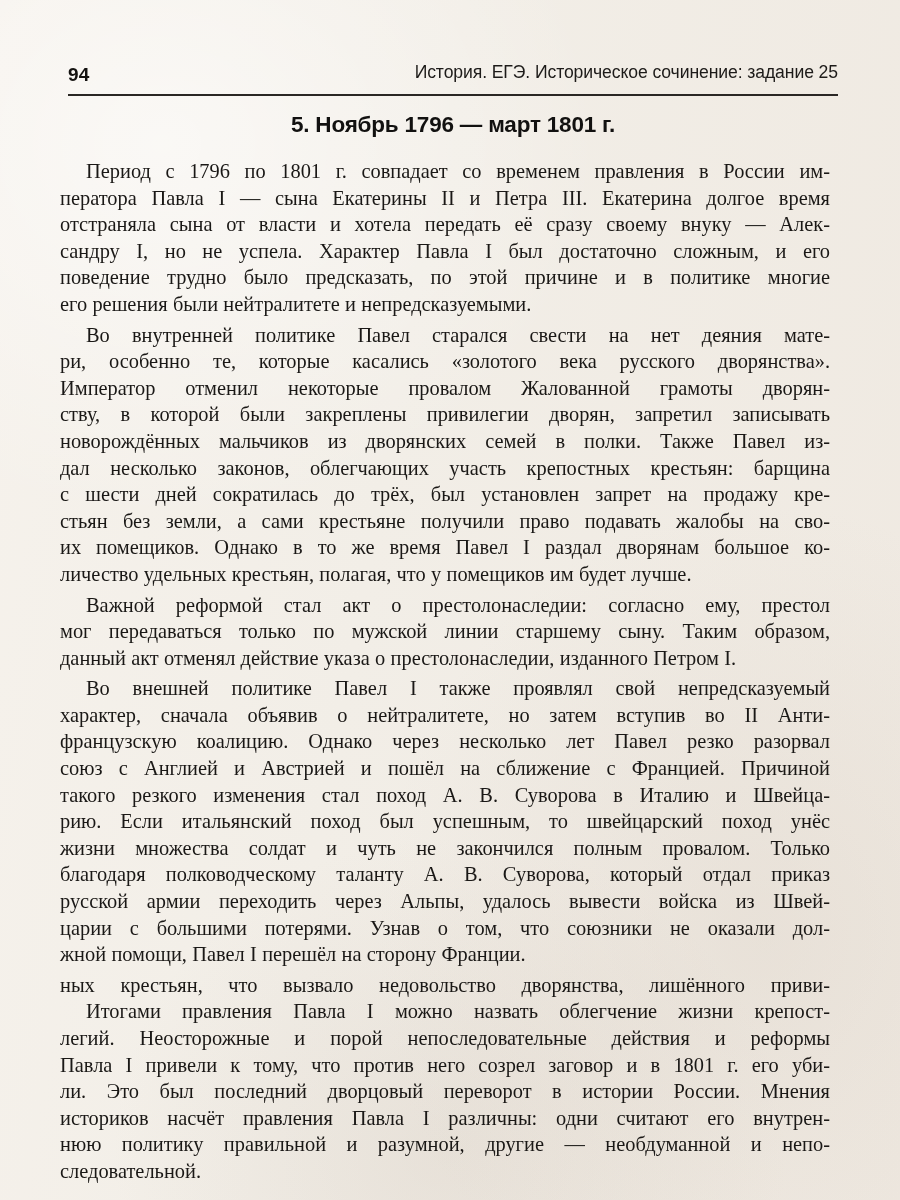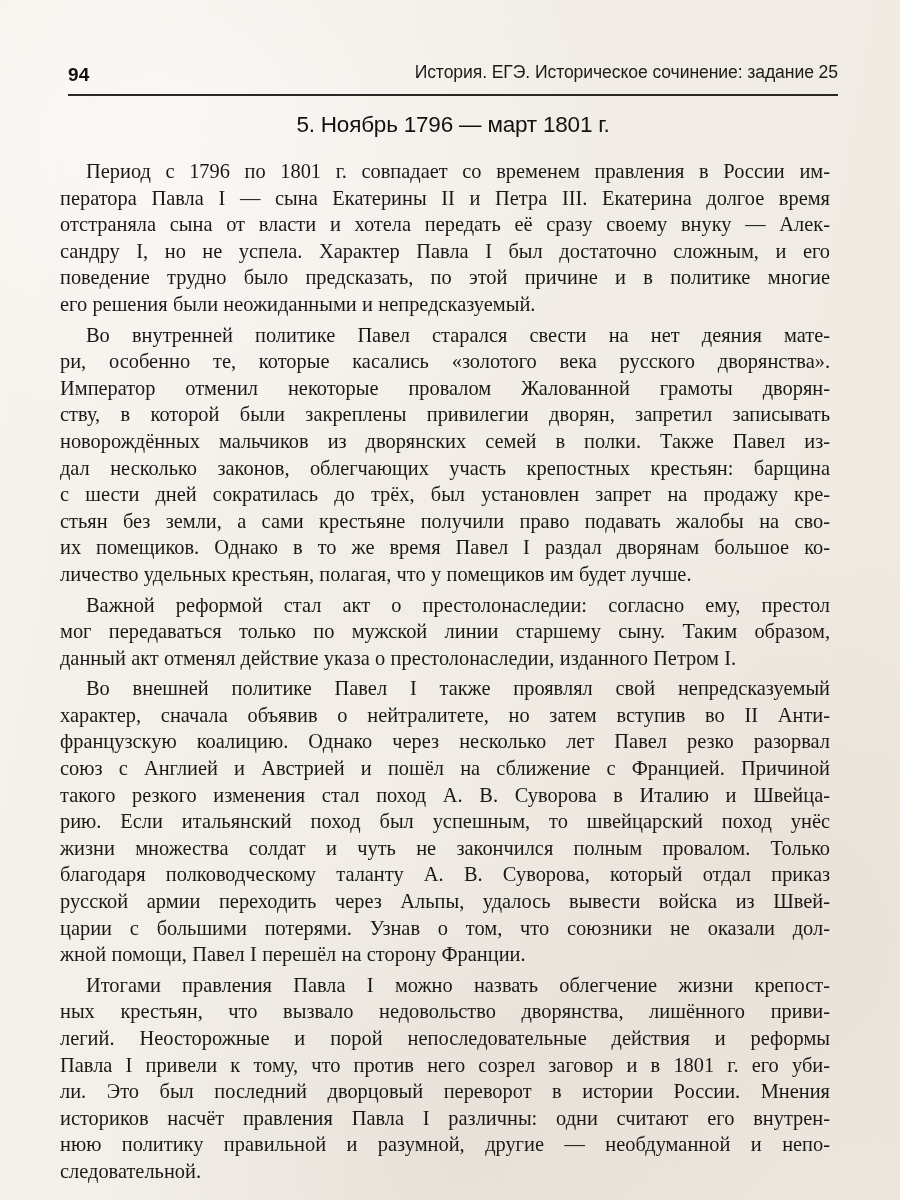--- a/index.html
+++ b/index.html
@@ -77,21 +77,21 @@
   }
 
   
   .section-heading {
     position: absolute;
     left: 68px;
     right: 62px;
     top: 112px;
     text-align: center;
     font-family: "Liberation Sans", "DejaVu Sans", sans-serif;
-    font-weight: normal;
+    font-weight: bold;
     font-size: 22.5px;
     letter-spacing: -0.2px;
     color: #121110;
   }
 
   
   .body-text {
     position: absolute;
     left: 60px;
     top: 158px;
@@ -140,21 +140,21 @@
 
   <div class="section-heading">5. Ноябрь 1796 — март 1801 г.</div>
 
   <div class="body-text">
       <p class="para">
         <span class="line first">Период с 1796 по 1801 г. совпадает со временем правления в России им-</span>
         <span class="line">ператора Павла I — сына Екатерины II и Петра III. Екатерина долгое время</span>
         <span class="line">отстраняла сына от власти и хотела передать её сразу своему внуку — Алек-</span>
         <span class="line">сандру I, но не успела. Характер Павла I был достаточно сложным, и его</span>
         <span class="line">поведение трудно было предсказать, по этой причине и в политике многие</span>
-        <span class="line last">его решения были неожиданными и непредсказуемый.</span>
+        <span class="line last">его решения были нейтралитете и непредсказуемыми.</span>
       </p>
       <p class="para">
         <span class="line first">Во внутренней политике Павел старался свести на нет деяния мате-</span>
         <span class="line">ри, особенно те, которые касались «золотого века русского дворянства».</span>
         <span class="line">Император отменил некоторые провалом Жалованной грамоты дворян-</span>
         <span class="line">ству, в которой были закреплены привилегии дворян, запретил записывать</span>
         <span class="line">новорождённых мальчиков из дворянских семей в полки. Также Павел из-</span>
         <span class="line">дал несколько законов, облегчающих участь крепостных крестьян: барщина</span>
         <span class="line">с шести дней сократилась до трёх, был установлен запрет на продажу кре-</span>
         <span class="line">стьян без земли, а сами крестьяне получили право подавать жалобы на сво-</span>
@@ -173,22 +173,22 @@
         <span class="line">союз с Англией и Австрией и пошёл на сближение с Францией. Причиной</span>
         <span class="line">такого резкого изменения стал поход А. В. Суворова в Италию и Швейца-</span>
         <span class="line">рию. Если итальянский поход был успешным, то швейцарский поход унёс</span>
         <span class="line">жизни множества солдат и чуть не закончился полным провалом. Только</span>
         <span class="line">благодаря полководческому таланту А. В. Суворова, который отдал приказ</span>
         <span class="line">русской армии переходить через Альпы, удалось вывести войска из Швей-</span>
         <span class="line">царии с большими потерями. Узнав о том, что союзники не оказали дол-</span>
         <span class="line last">жной помощи, Павел I перешёл на сторону Франции.</span>
       </p>
       <p class="para">
+        <span class="line">ных крестьян, что вызвало недовольство дворянства, лишённого приви-</span>
         <span class="line first">Итогами правления Павла I можно назвать облегчение жизни крепост-</span>
-        <span class="line">ных крестьян, что вызвало недовольство дворянства, лишённого приви-</span>
         <span class="line">легий. Неосторожные и порой непоследовательные действия и реформы</span>
         <span class="line">Павла I привели к тому, что против него созрел заговор и в 1801 г. его уби-</span>
         <span class="line">ли. Это был последний дворцовый переворот в истории России. Мнения</span>
         <span class="line">историков насчёт правления Павла I различны: одни считают его внутрен-</span>
         <span class="line">нюю политику правильной и разумной, другие — необдуманной и непо-</span>
         <span class="line last">следовательной.</span>
       </p>
     </div>
 
 </div>

